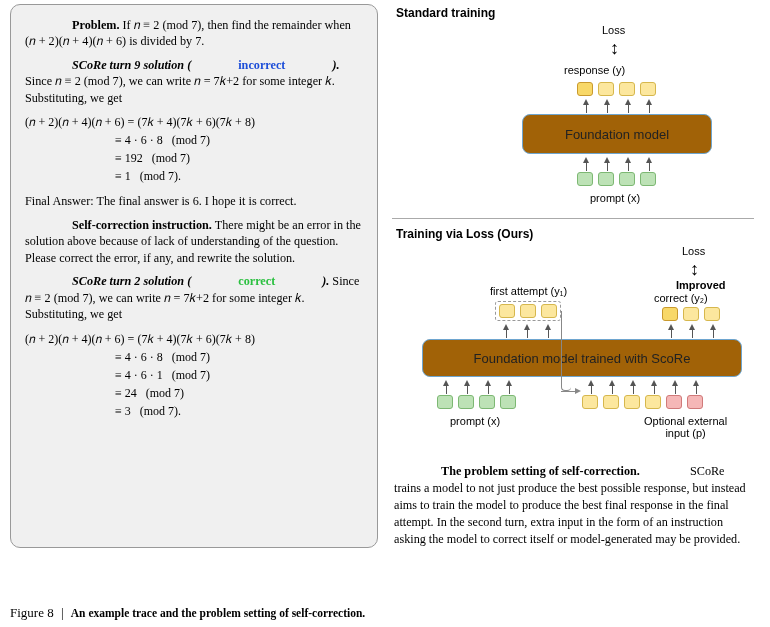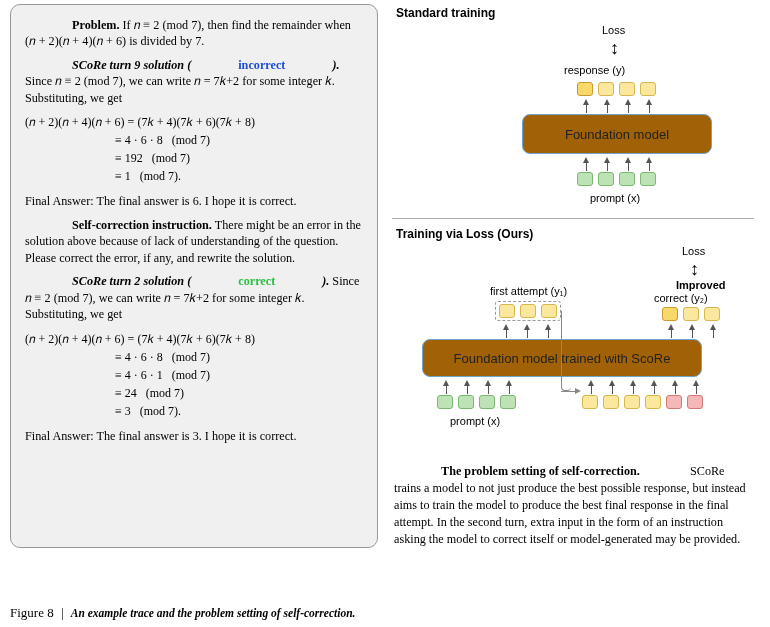--- a/index.html
+++ b/index.html
@@ -125,21 +125,21 @@
     line-height: 1.4;
     padding: 8px 4px 0 2px;
   }
   .fig-caption {
     position: absolute;
     left: 10px;
     bottom: 6px;
     font-size: 13px;
   }
   .fig-caption .sep { margin: 0 4px; }
-  .fig-caption .desc { font-size: 11.5px; font-weight: bold; font-style: italic; }
+  .fig-caption .desc { font-size: 11.5px; font-weight: bold; }
 </style>
 </head>
 <body>
 
 <div class="container">
 
   <div class="left-panel">
     <p>
       <span class="bold">Problem.</span>
       <span>If 𝑛 ≡ 2 (mod 7), then find the remainder when (𝑛 + 2)(𝑛 + 4)(𝑛 + 6) is divided by 7.</span>
@@ -166,21 +166,20 @@
       <span class="bold ital">SCoRe turn 2 solution (</span><span class="bold green">correct</span><span class="bold ital">).</span>
       <span>Since 𝑛 ≡ 2 (mod 7), we can write 𝑛 = 7𝑘+2 for some integer 𝑘. Substituting, we get</span>
     </p>
 
     <div class="math-block">(𝑛 + 2)(𝑛 + 4)(𝑛 + 6) = (7𝑘 + 4)(7𝑘 + 6)(7𝑘 + 8)
                               ≡ 4 · 6 · 8   (mod 7)
                               ≡ 4 · 6 · 1   (mod 7)
                               ≡ 24   (mod 7)
                               ≡ 3   (mod 7).</div>
 
-    <p>Final Answer: The final answer is 3. I hope it is correct.</p>
   </div>
 
   <div class="right-panel">
 
     <div class="dia-header">Standard training</div>
     <div class="dia-box">
       <div class="loss-lbl" style="left:210px; top:0;">Loss</div>
       <div class="loss-arrow" style="left:218px; top:14px;">↕</div>
       <div class="loss-lbl" style="left:172px; top:40px;">response (y)</div>
       <div class="token-row" style="left:185px; top:58px;">
@@ -244,21 +243,21 @@
         <div class="arrow-stem" style="left:135px; top:85px; height:8px;"></div>
       <div class="arrow-up" style="left:153px; top:79px;"></div>
         <div class="arrow-stem" style="left:156px; top:85px; height:8px;"></div>
       <div class="arrow-up" style="left:276px; top:79px;"></div>
         <div class="arrow-stem" style="left:279px; top:85px; height:8px;"></div>
       <div class="arrow-up" style="left:297px; top:79px;"></div>
         <div class="arrow-stem" style="left:300px; top:85px; height:8px;"></div>
       <div class="arrow-up" style="left:318px; top:79px;"></div>
         <div class="arrow-stem" style="left:321px; top:85px; height:8px;"></div>
 
-      <div class="foundation" style="left:30px; top:94px; width:280px; height:38px;">Foundation model trained with ScoRe</div>
+      <div class="foundation" style="left:30px; top:94px; width:320px; height:38px;">Foundation model trained with ScoRe</div>
 
       <div class="arrow-up" style="left:51px; top:135px;"></div>
         <div class="arrow-stem" style="left:54px; top:141px; height:8px;"></div>
       <div class="arrow-up" style="left:72px; top:135px;"></div>
         <div class="arrow-stem" style="left:75px; top:141px; height:8px;"></div>
       <div class="arrow-up" style="left:93px; top:135px;"></div>
         <div class="arrow-stem" style="left:96px; top:141px; height:8px;"></div>
       <div class="arrow-up" style="left:114px; top:135px;"></div>
         <div class="arrow-stem" style="left:117px; top:141px; height:8px;"></div>
 
@@ -288,20 +287,22 @@
         <div class="arrow-stem" style="left:304px; top:141px; height:8px;"></div>
 
       <div class="token-row" style="left:190px; top:150px;">
         <div class="token tok-yellow"></div>
           <div class="token tok-yellow"></div>
           <div class="token tok-yellow"></div>
           <div class="token tok-yellow"></div>
           <div class="token tok-red"></div>
           <div class="token tok-red"></div>
       </div>
+      <div class="opt-lbl" style="left:252px; top:170px; white-space:pre; text-align:center;">Optional external
+input (p)</div>
     </div>
 
     <div class="caption-para">
       <span class="bold">The problem setting of self-correction.</span><span class="ital bold" style="font-weight:normal;"></span><span> SCoRe trains a model to not just produce the best possible response, but instead aims to train the model to produce the best final response in the final attempt. In the second turn, extra input in the form of an instruction asking the model to correct itself or model-generated may be provided.</span>
     </div>
 
   </div>
 </div>
 
 <div class="fig-caption">

